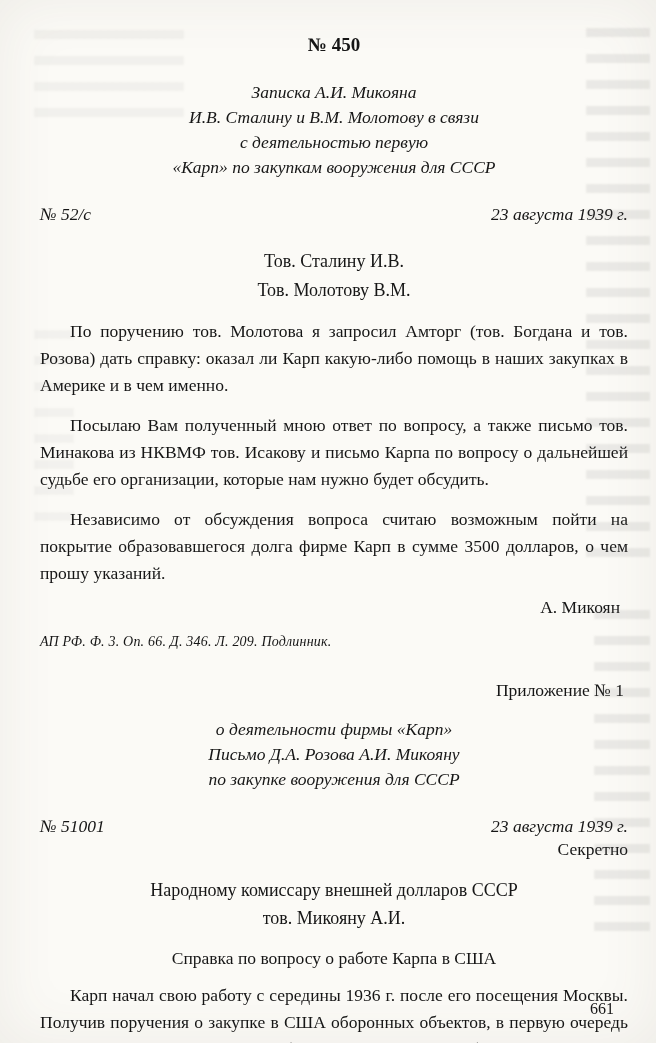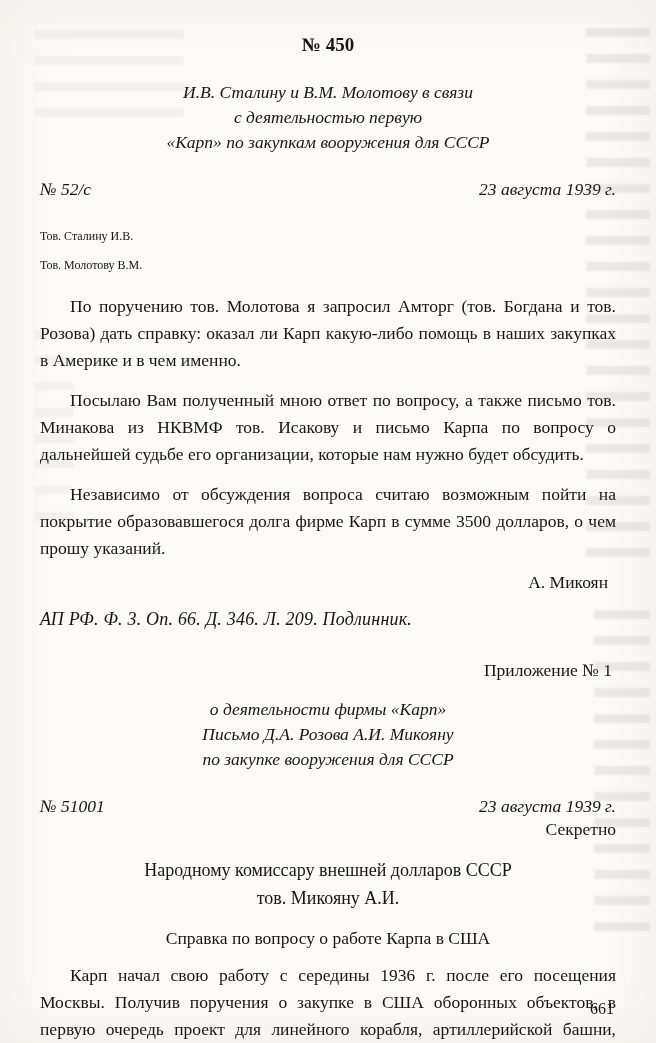--- a/index.html
+++ b/index.html
@@ -7,21 +7,21 @@
     padding: 0;
     background: #e9e7e2;
   }
   .page {
     position: relative;
     width: 656px;
     height: 1043px;
     margin: 0 auto;
     background: #fbfaf6;
     box-sizing: border-box;
-    padding: 26px 40px 0 40px;
+    padding: 26px 28px 0 40px;
     font-family: "Liberation Serif", "DejaVu Serif", serif;
     color: #161616;
     overflow: hidden;
     box-shadow: inset 0 0 60px rgba(90,80,60,0.08);
   }
   
   .bleed {
     position: absolute;
     pointer-events: none;
     filter: blur(1.3px);
@@ -51,41 +51,42 @@
 
   .meta-row {
     margin-top: 24px;
     display: flex;
     justify-content: space-between;
     font-size: 17.5px;
     font-style: italic;
   }
   .addressees {
     margin-top: 22px;
-    font-size: 12px;
+    text-align: center;
+    font-size: 18px;
     line-height: 29px;
   }
   .addressees p { margin: 0; }
 
   .body-para {
     margin: 13px 0 0 0;
     font-size: 17.5px;
     line-height: 27px;
     text-align: justify;
     text-indent: 30px;
   }
   .signature {
     margin: 10px 0 0 0;
     text-align: right;
     font-size: 17.5px;
     padding-right: 8px;
   }
   .archive-ref {
     margin: 16px 0 0 0;
-    font-size: 18px;
+    font-size: 14px;
     font-style: italic;
     letter-spacing: 0.2px;
   }
 
   .attachment-heading {
     margin: 30px 0 0 0;
     text-align: right;
     font-size: 17.5px;
     padding-right: 4px;
   }
@@ -128,20 +129,21 @@
 <div class="page">
 
   <div class="bleed bleed-right-top"></div>
   <div class="bleed bleed-right-mid"></div>
   <div class="bleed bleed-left-top"></div>
   <div class="bleed bleed-left-mid"></div>
 
   <h1 class="doc-number">№ 450</h1>
 
   <div class="doc-title">
+    <p>Записка А.И. Микояна</p>
     <p>И.В. Сталину и В.М. Молотову в связи</p>
     <p>с деятельностью первую</p>
     <p>«Карп» по закупкам вооружения для СССР</p>
   </div>
 
   <div class="meta-row">
     <span>№ 52/с</span>
     <span>23 августа 1939 г.</span>
   </div>
 

